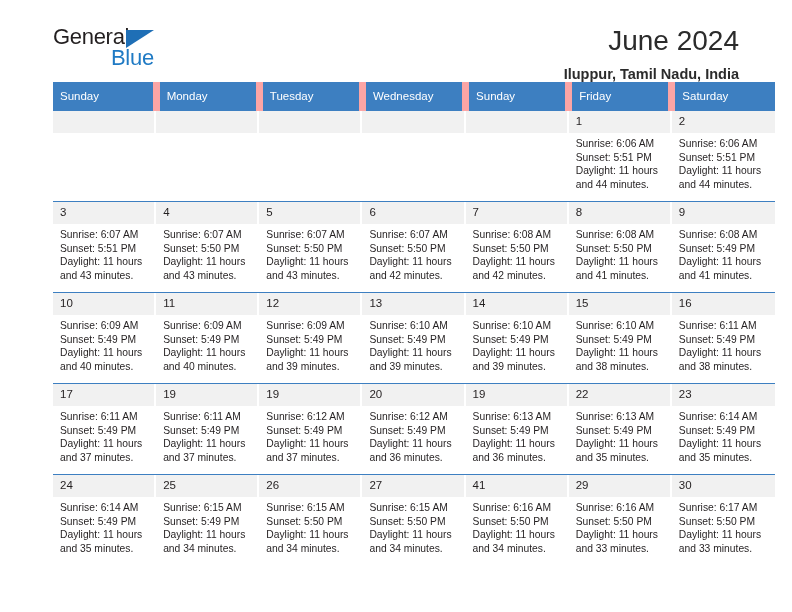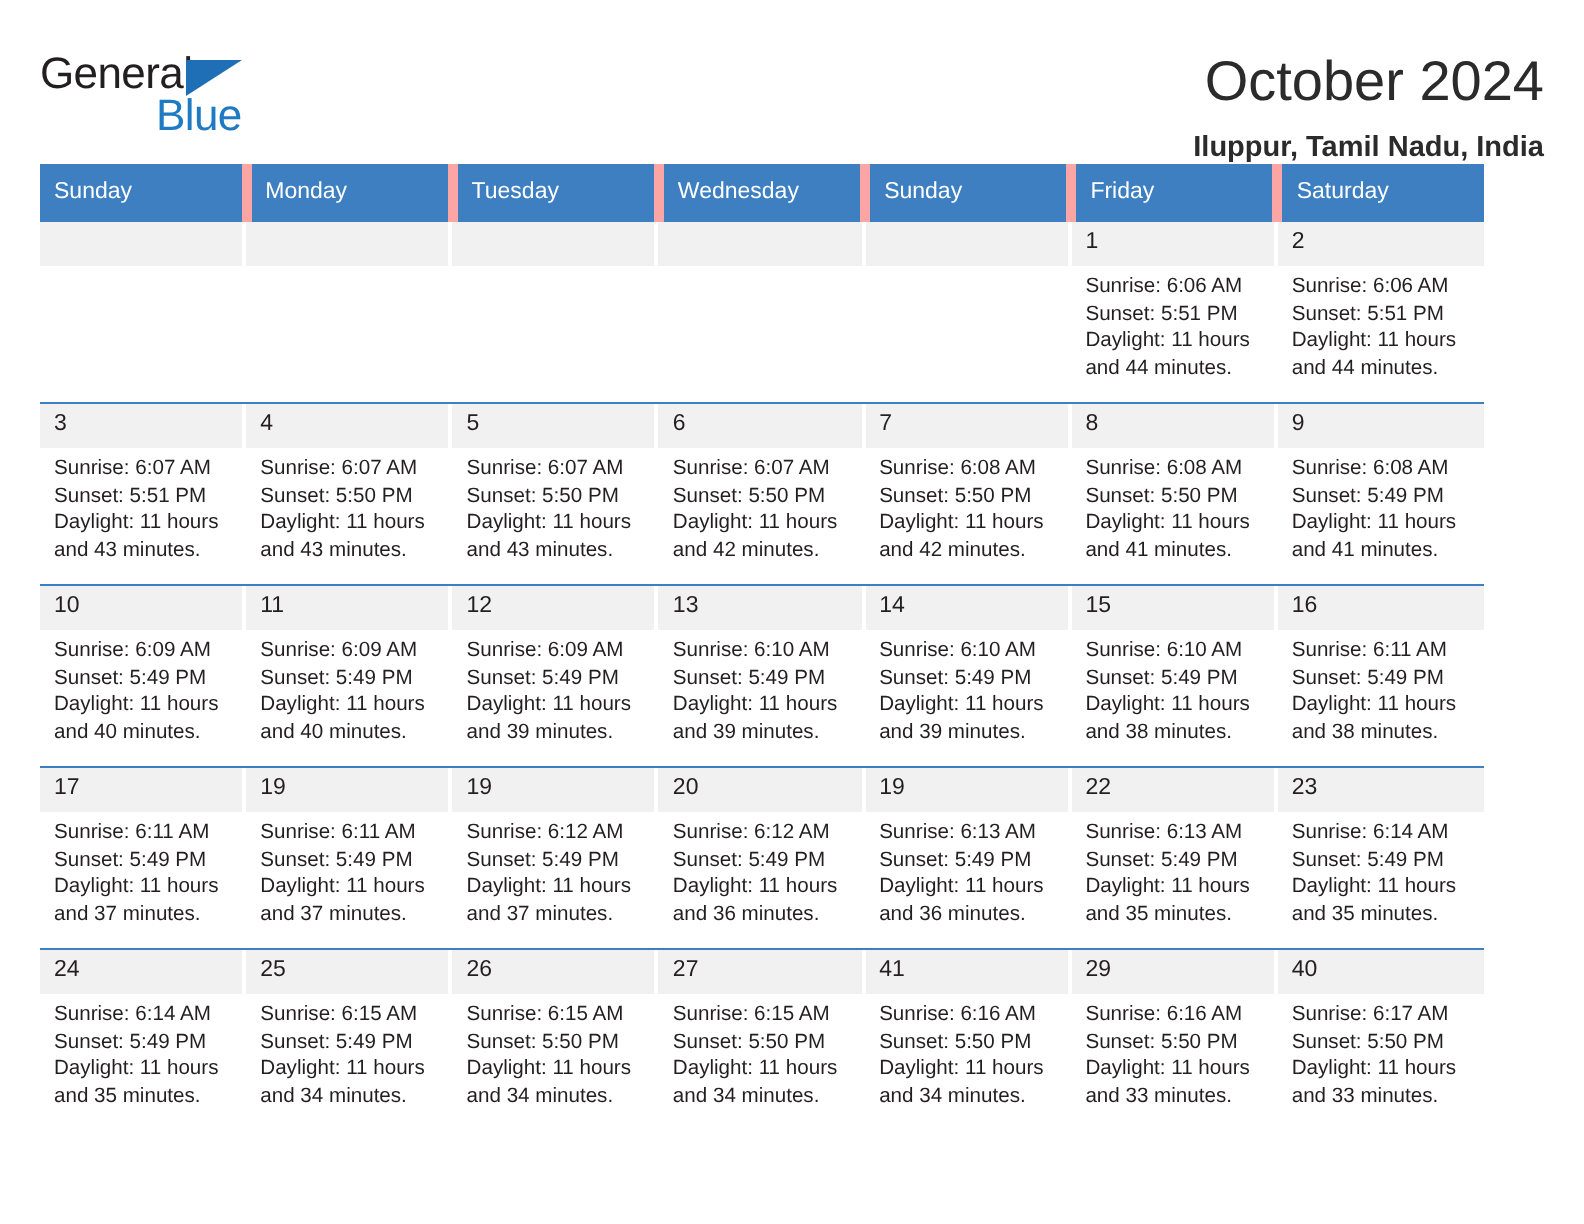--- a/index.html
+++ b/index.html
@@ -12,21 +12,21 @@
     background: #ffffff;
     font-family: "Liberation Sans", sans-serif;
     color: #231f20;
     overflow: hidden;
   }
   .page {
     position: relative;
     width: 792px;
     height: 612px;
     box-sizing: border-box;
-    padding: 0 20px;
+    padding: 0 53px;
   }
 
   
   .header {
     display: flex;
     align-items: flex-start;
     justify-content: space-between;
     height: 72px;
     padding-top: 24px;
     box-sizing: border-box;
@@ -91,21 +91,21 @@
     margin-top: 10px;
   }
   .calendar th {
     background: #3d7fc1;
     color: #ffffff;
     font-size: 11.5px;
     font-weight: normal;
     text-align: left;
     padding: 5px 0 5px 7px;
     height: 18px;
-    border-right: 5px solid #fca5a5;
+    border-right: 7px solid #fca5a5;
   }
   .calendar th:last-child { border-right: none; }
 
   .calendar td {
     vertical-align: top;
     padding: 0;
     border-top: 1px solid #3d7fc1;
     height: 90px;
     background: #ffffff;
   }
@@ -138,21 +138,21 @@
 
 <div class="page">
 
   <div class="header">
     <div class="logo">
       <span class="logo-general">General</span>
       <span class="logo-triangle"></span>
       <span class="logo-blue">Blue</span>
     </div>
     <div class="title-block">
-      <h1 class="cal-title">October 2024</h1>
+      <h1 class="cal-title">June 2024</h1>
       <h2 class="cal-subtitle">Iluppur, Tamil Nadu, India</h2>
     </div>
   </div>
 
   <table class="calendar">
     <thead>
       <tr>
         <th>Sunday</th>
         <th>Monday</th>
         <th>Tuesday</th>
@@ -546,21 +546,21 @@
               <div class="lines">
                 <div>Sunrise: 6:16 AM</div>
                 <div>Sunset: 5:50 PM</div>
                 <div>Daylight: 11 hours</div>
                 <div>and 33 minutes.</div>
               </div>
             </div>
           </td>
         <td>
             <div class="cell-inner">
-              <div class="daynum">40</div>
+              <div class="daynum">30</div>
               <div class="lines">
                 <div>Sunrise: 6:17 AM</div>
                 <div>Sunset: 5:50 PM</div>
                 <div>Daylight: 11 hours</div>
                 <div>and 33 minutes.</div>
               </div>
             </div>
           </td>
       </tr>
     </tbody>

